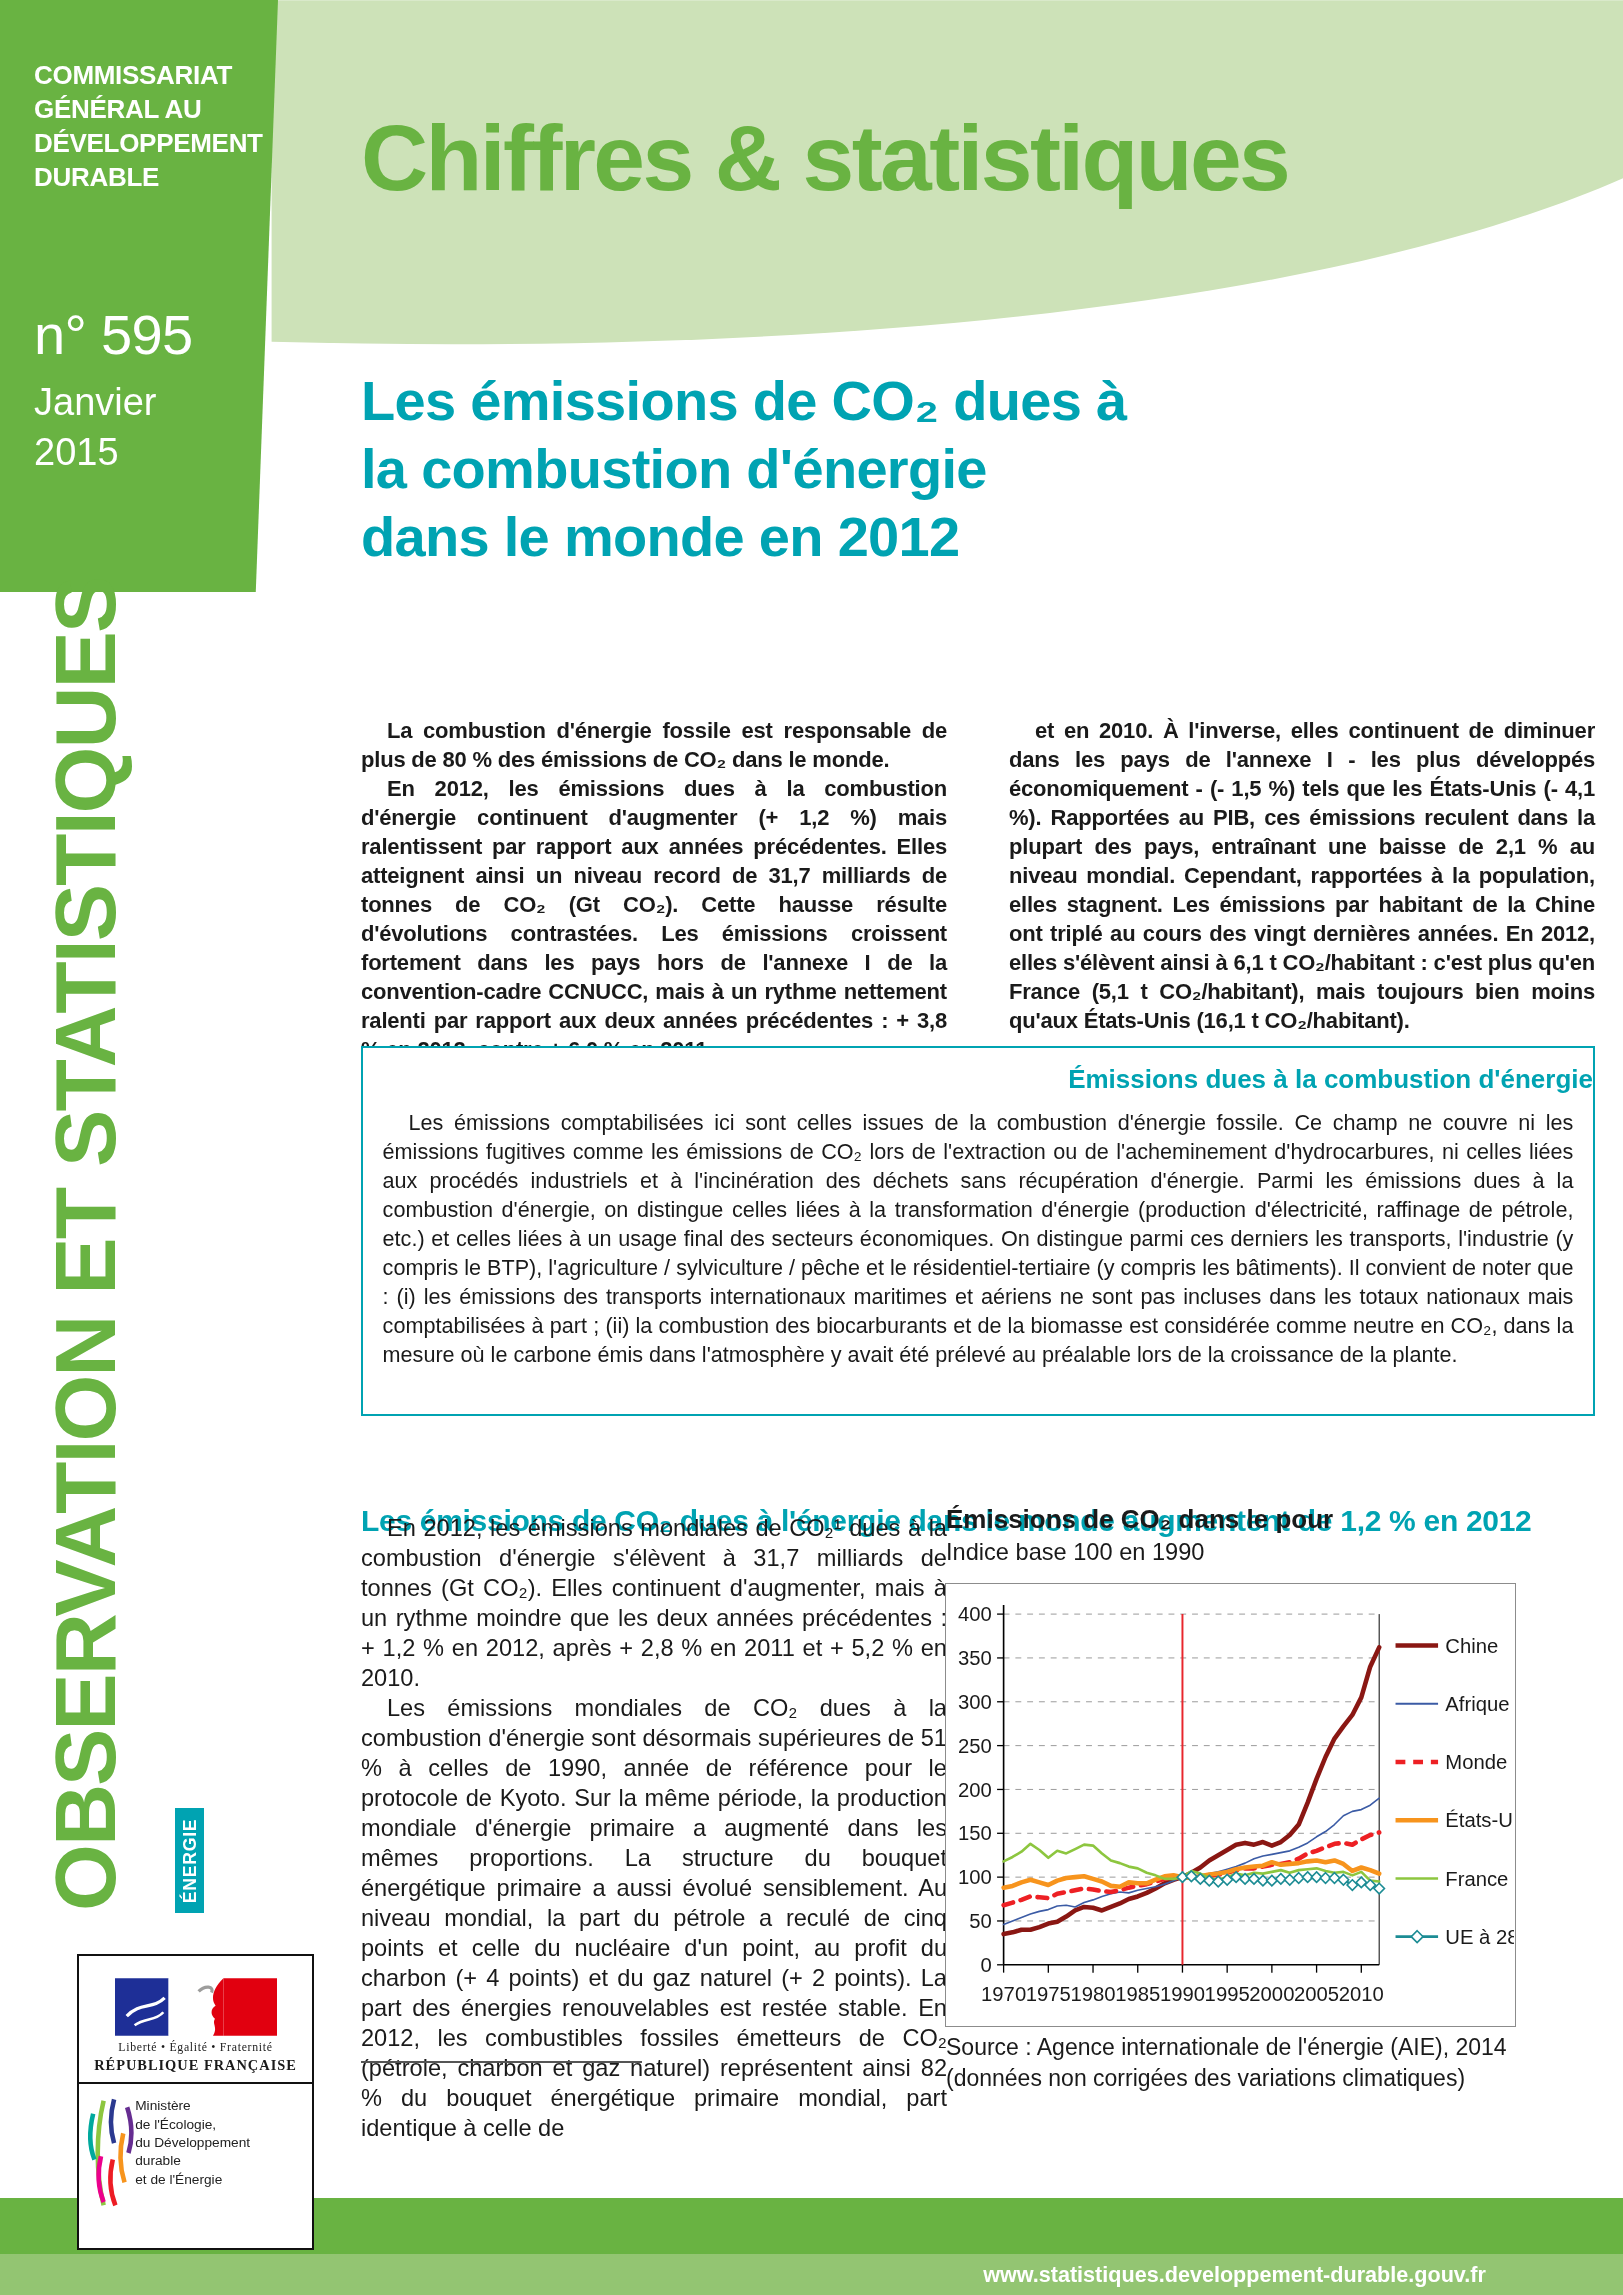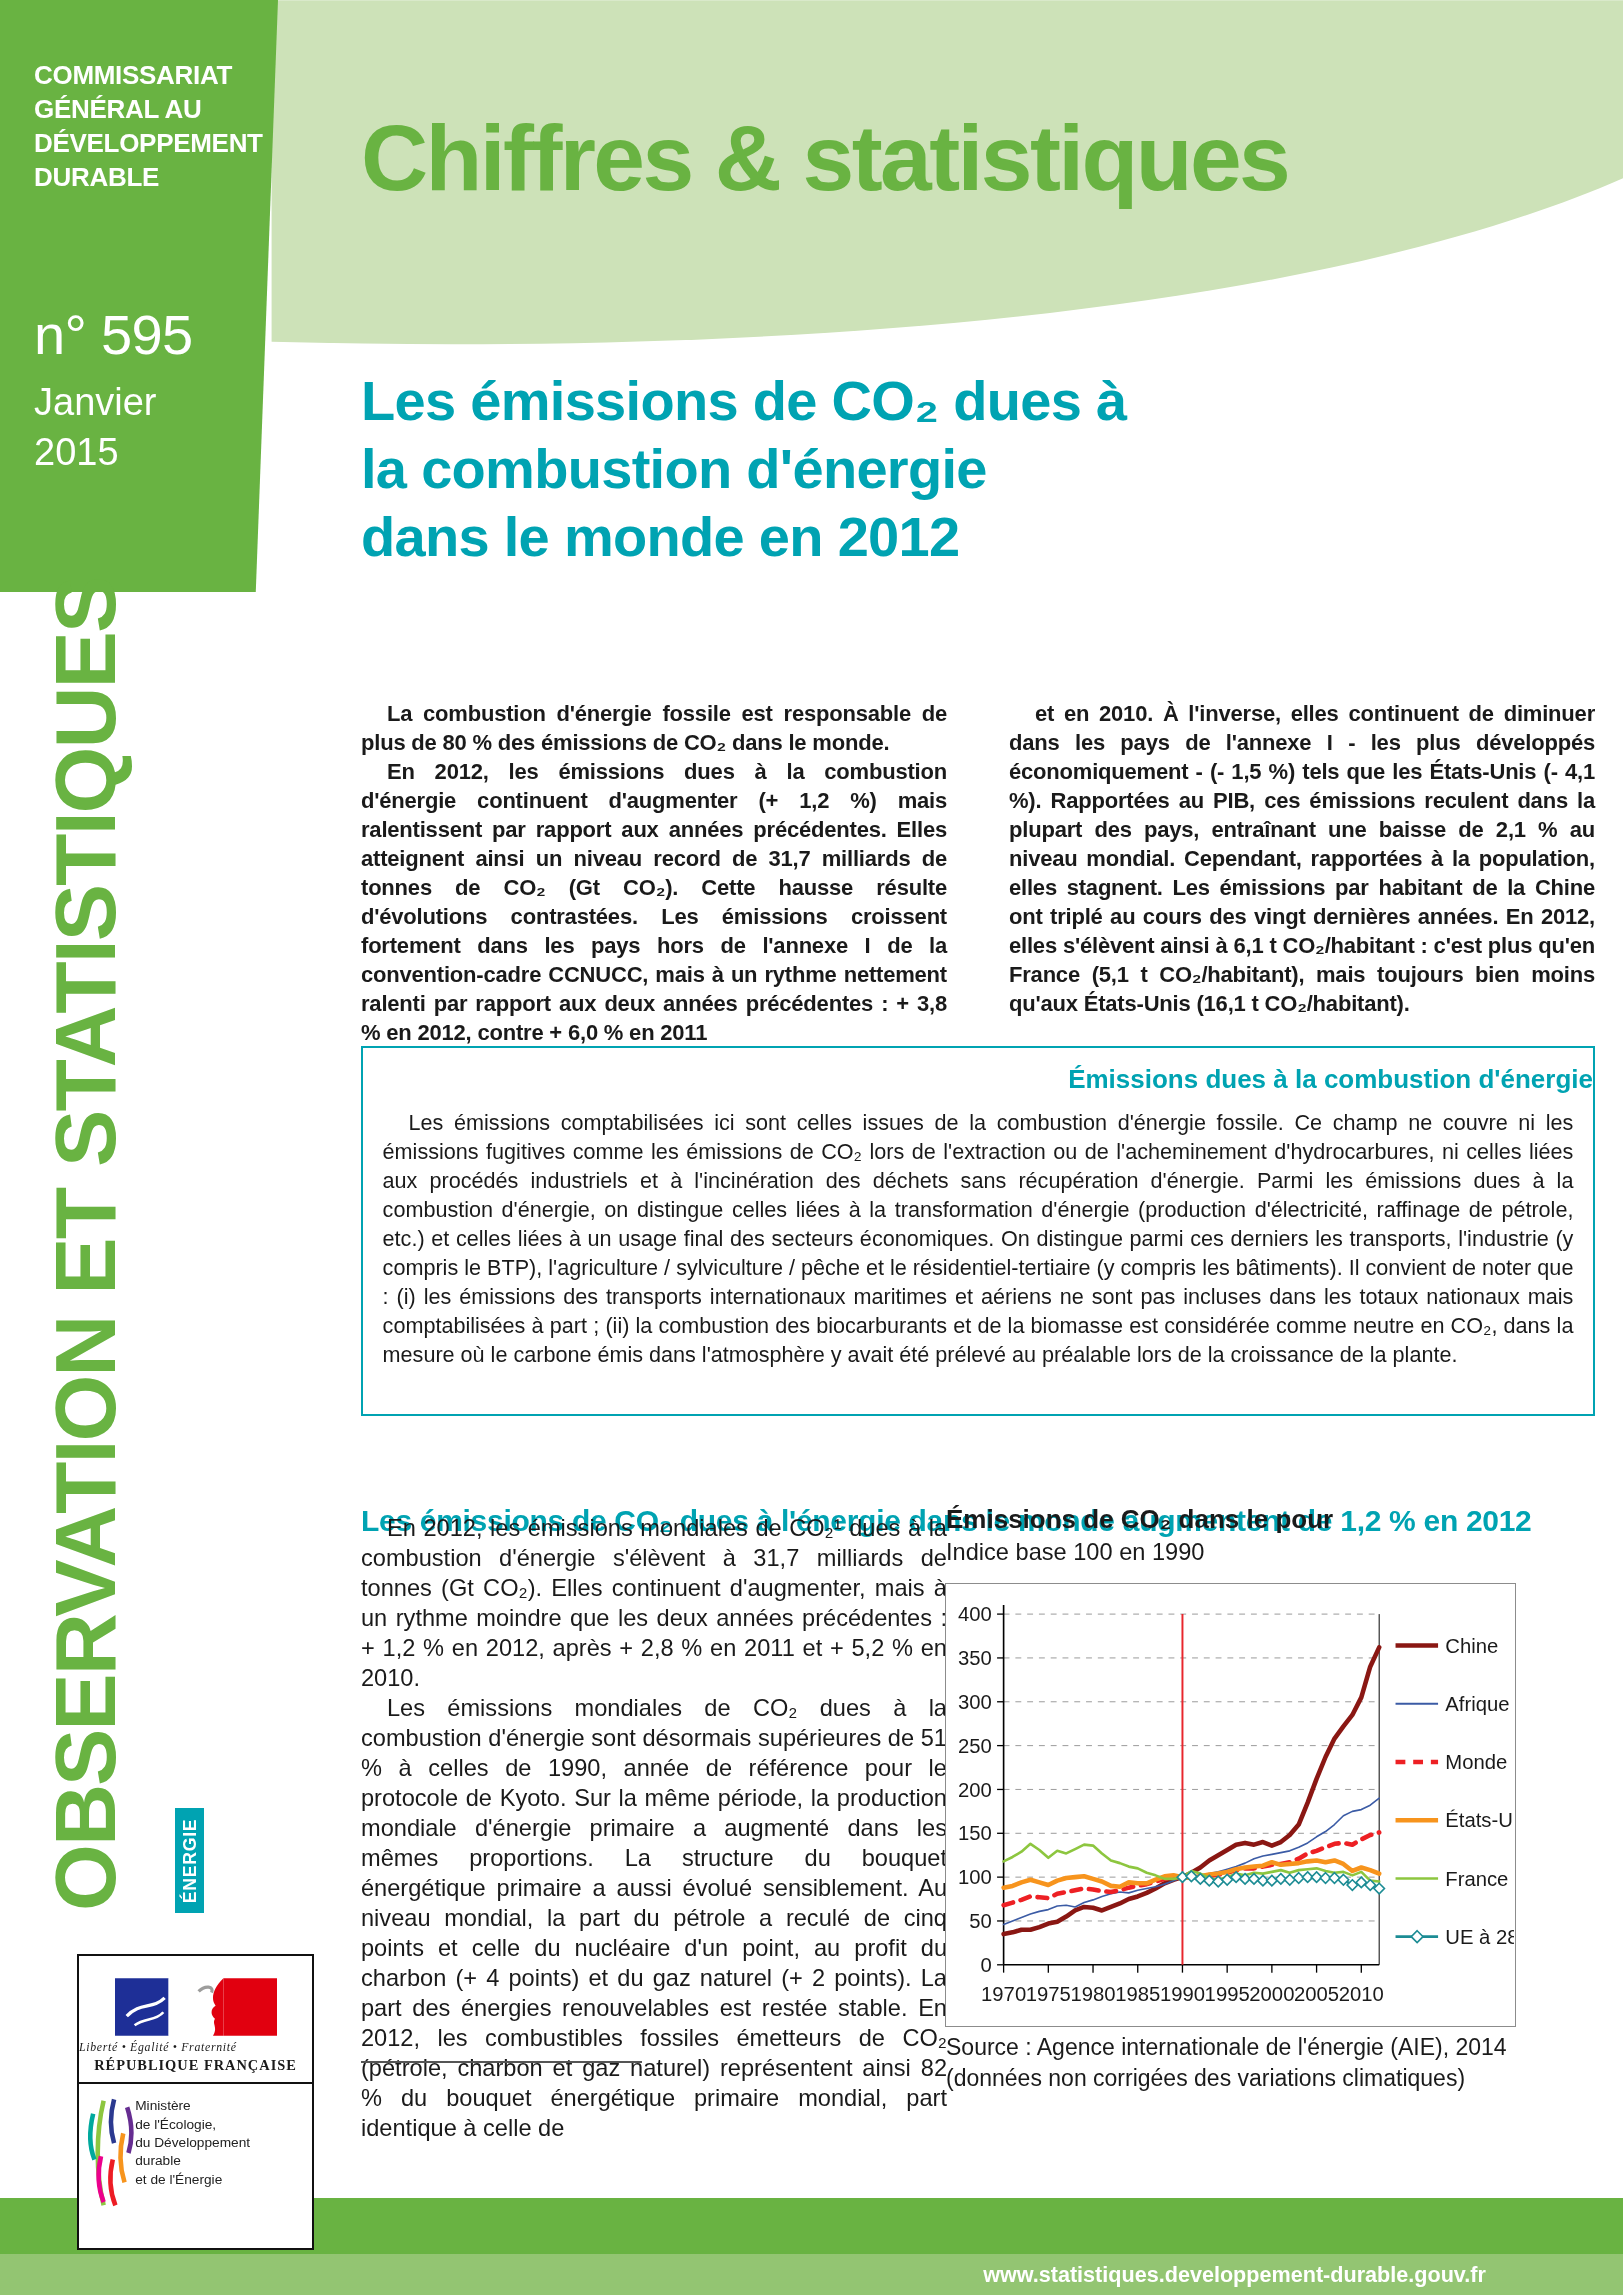--- a/index.html
+++ b/index.html
@@ -30,21 +30,21 @@
     color:var(--teal);white-space:pre-line;letter-spacing:-0.7px;}
 
   
   .obs-vertical{position:absolute;left:36px;top:1911px;transform-origin:0 0;transform:rotate(-90deg);
     font-size:86px;font-weight:bold;color:var(--green);white-space:nowrap;letter-spacing:-2px;}
   .energie-tag{position:absolute;left:175px;top:1808px;width:29px;height:105px;background:var(--teal);}
   .energie-tag span{position:absolute;left:50%;top:50%;transform:translate(-50%,-50%) rotate(-90deg);
     color:#fff;font-weight:bold;font-size:17.7px;letter-spacing:0.7px;white-space:nowrap;}
 
   
-  .intro-col{position:absolute;top:699px;width:586px;font-size:22px;line-height:29px;font-weight:bold;
+  .intro-col{position:absolute;top:716px;width:586px;font-size:22px;line-height:29px;font-weight:bold;
     text-align:justify;letter-spacing:-0.2px;}
   .intro-col.c1{left:361px;}
   .intro-col.c2{left:1009px;}
   .intro-col p{text-indent:26px;}
 
   
   .infobox{position:absolute;left:361px;top:1046px;width:1234px;height:370px;border:2px solid var(--teal);background:#fff;}
   .infobox-title{margin-top:15.7px;text-align:right;color:var(--teal);font-weight:bold;font-size:26px;}
   .infobox-body{margin:13px 19.6px 0 19.6px;font-size:21.6px;line-height:29px;text-align:justify;text-indent:26px;}
 
@@ -69,21 +69,21 @@
   .footer-bar{position:absolute;left:0;top:2198px;width:1623px;height:56px;background:var(--green);}
   .footer-service{position:absolute;left:943px;top:2198px;width:583px;height:56px;line-height:56px;
     text-align:center;color:#fff;font-size:24px;}
   .footer-bar2{position:absolute;left:0;top:2254px;width:1623px;height:42px;background:var(--footer-light);}
   .footer-site{position:absolute;left:943px;top:2254px;width:583px;height:42px;line-height:42px;
     text-align:center;color:#fff;font-size:21.6px;font-weight:bold;}
 
   
   .gov-box{position:absolute;left:77px;top:1954px;width:237px;height:296px;background:#fff;border:2.6px solid #111;z-index:5;}
   .flag{display:block;margin:22px auto 3.9px auto;}
-  .motto{text-align:left;font-family:"Liberation Serif","DejaVu Serif",serif;font-style:italic;font-size:11.8px;letter-spacing:0.7px;}
+  .motto{text-align:center;font-family:"Liberation Serif","DejaVu Serif",serif;font-size:11.8px;letter-spacing:0.7px;}
   .republic{text-align:center;font-family:"Liberation Serif","DejaVu Serif",serif;font-weight:bold;font-size:14.4px;letter-spacing:1px;margin-top:2.6px;}
   .ministry-row{margin-top:7.9px;border-top:2.6px solid #111;padding:9.2px 5.2px 0 5.2px;display:flex;}
   .ministry-logo{flex:0 0 51px;}
   .ministry-text{font-size:13.7px;line-height:18.3px;white-space:pre-line;color:#222;padding-top:3.9px;}
 </style>
 </head>
 <body>
 
 <div class="page">
 

